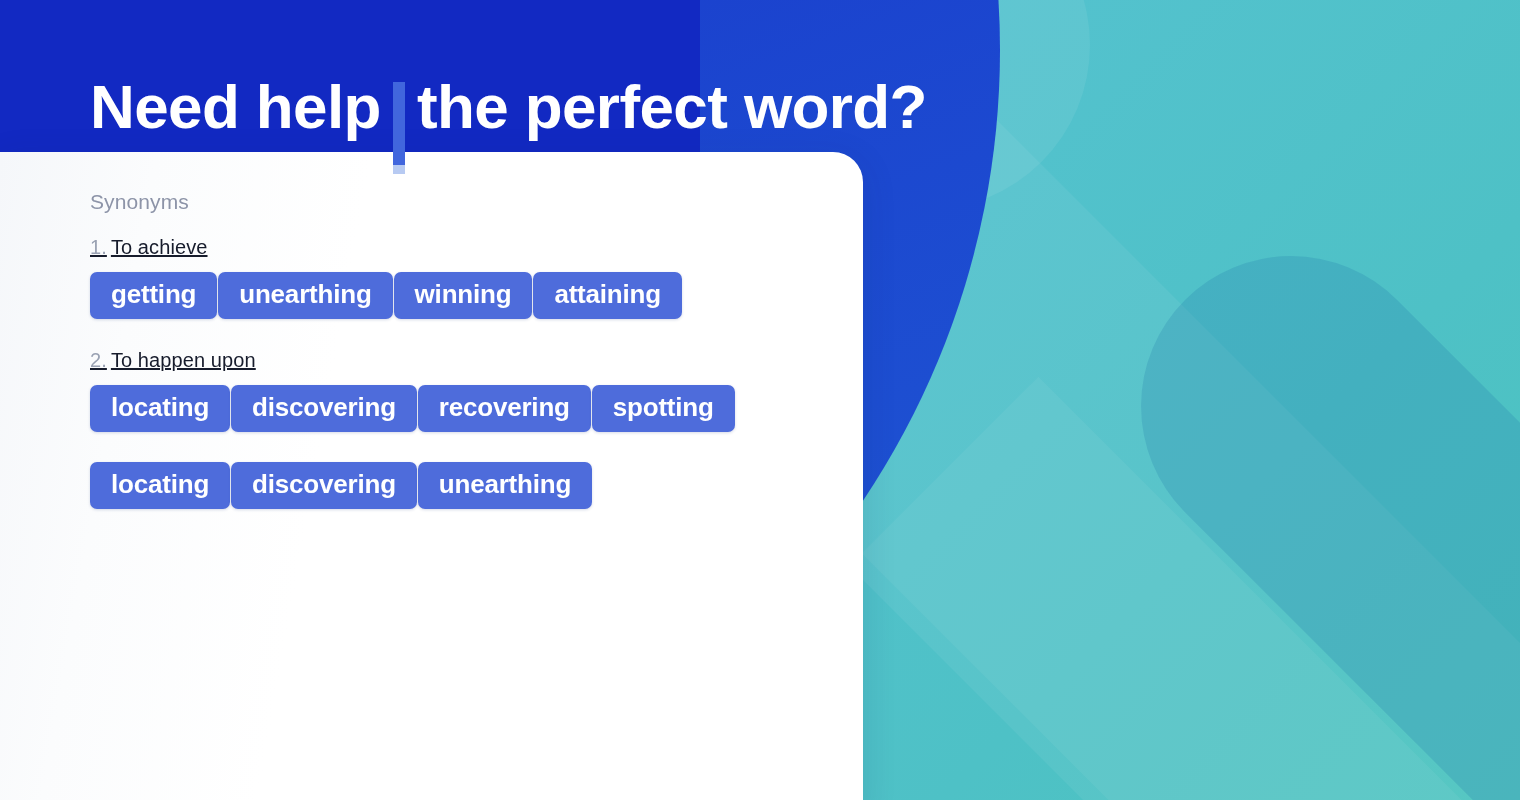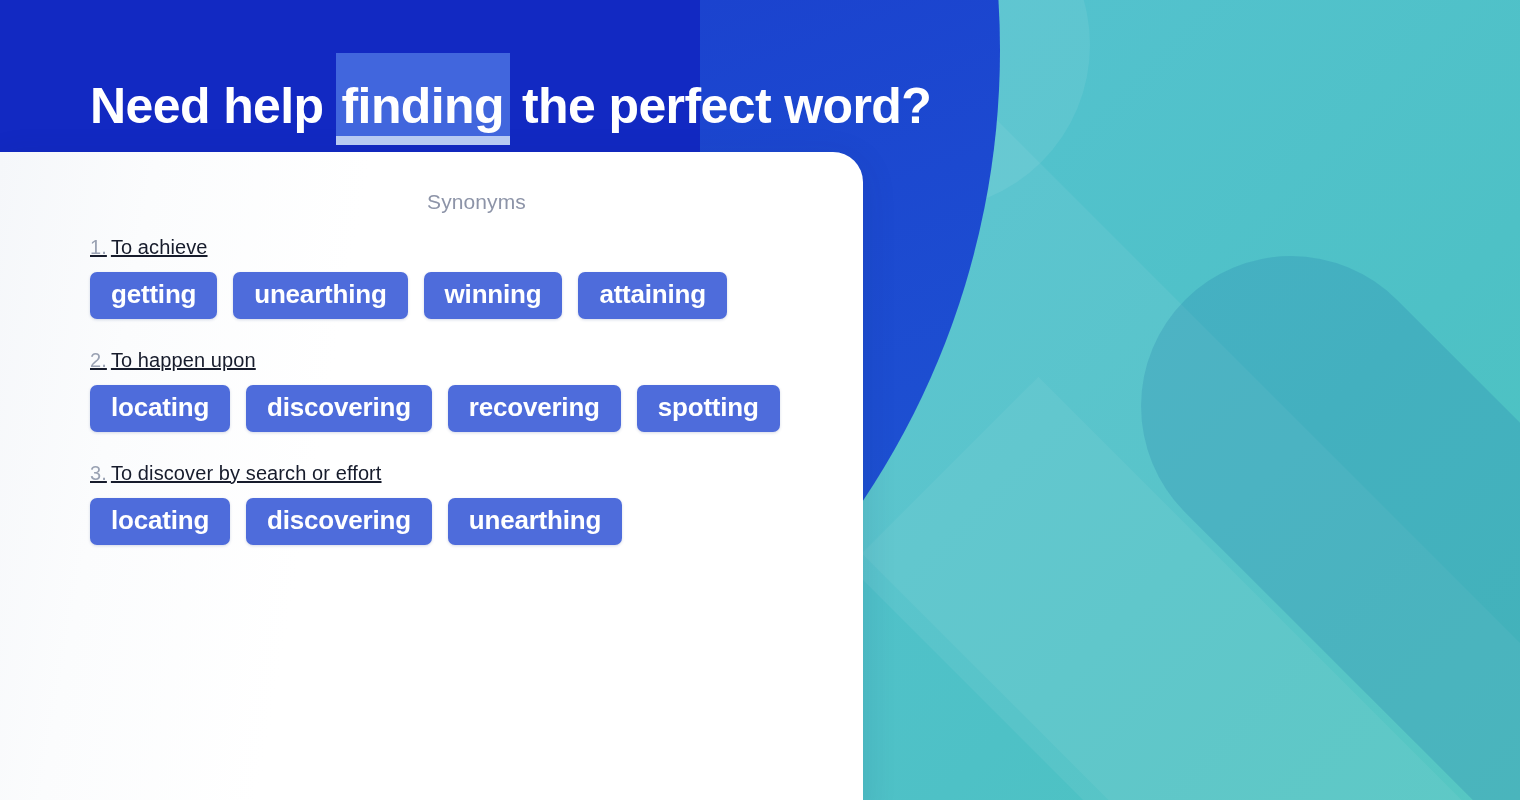--- a/index.html
+++ b/index.html
@@ -89,21 +89,21 @@
 
   
   .headline {
     position: absolute;
     left: 90px;
     top: 70px;
     height: 72px;
     display: flex;
     align-items: center;
     white-space: nowrap;
-    font-size: 50px;
+    font-size: 62px;
     font-weight: bold;
     color: #ffffff;
     letter-spacing: -0.6px;
     z-index: 6;
   }
   .headline .seg { display: inline-block; }
   .headline .sp { width: 12px; display: inline-block; }
 
   .hl-wrap {
     position: relative;
@@ -144,42 +144,41 @@
   }
 
   .card-inner { padding: 38px 0 0 90px; }
 
   .card-title {
     font-size: 21px;
     color: #8d94a8;
     font-weight: normal;
     margin: 0 0 22px 0;
     letter-spacing: 0.1px;
-    text-align: center;
   }
 
   .sense { margin-bottom: 30px; }
   .sense:last-child { margin-bottom: 0; }
 
   .sense-head {
     font-size: 20px;
     color: #171c2c;
     margin-bottom: 13px;
     letter-spacing: 0.1px;
     text-decoration: underline;
   }
   .sense-num {
     color: #9aa2b3;
     margin-right: 4px;
   }
 
   .chips {
     display: flex;
     flex-wrap: wrap;
-    gap: 17px 16px;
+    gap: 17px 1px;
     max-width: 700px;
   }
 
   .chip {
     background: #4e6cdb;
     color: #ffffff;
     font-size: 26px;
     font-weight: bold;
     border-radius: 7px;
     padding: 9px 21px 12px 21px;
@@ -204,21 +203,20 @@
 
   <div class="blue-blob"></div>
   <div class="header-band"></div>
 
   <div class="headline">
     <span class="seg">Need help</span>
     <span class="sp"></span>
     <span class="hl-wrap">
       <span class="hl-box"></span>
       <span class="hl-underbar"></span>
-      <span>finding</span>
     </span>
     <span class="sp"></span>
     <span class="seg">the perfect word?</span>
   </div>
 
   <div class="card">
     <div class="card-inner">
       <div class="card-title">Synonyms</div>
 
       <div class="sense">
@@ -239,23 +237,20 @@
         </div>
         <div class="chips">
           <span class="chip">locating</span>
           <span class="chip">discovering</span>
           <span class="chip">recovering</span>
           <span class="chip">spotting</span>
         </div>
       </div>
 
       <div class="sense">
-        <div class="sense-head">
-          <span class="sense-num">3.</span><span>To discover by search or effort</span>
-        </div>
         <div class="chips">
           <span class="chip">locating</span>
           <span class="chip">discovering</span>
           <span class="chip">unearthing</span>
         </div>
       </div>
 
     </div>
   </div>
 

